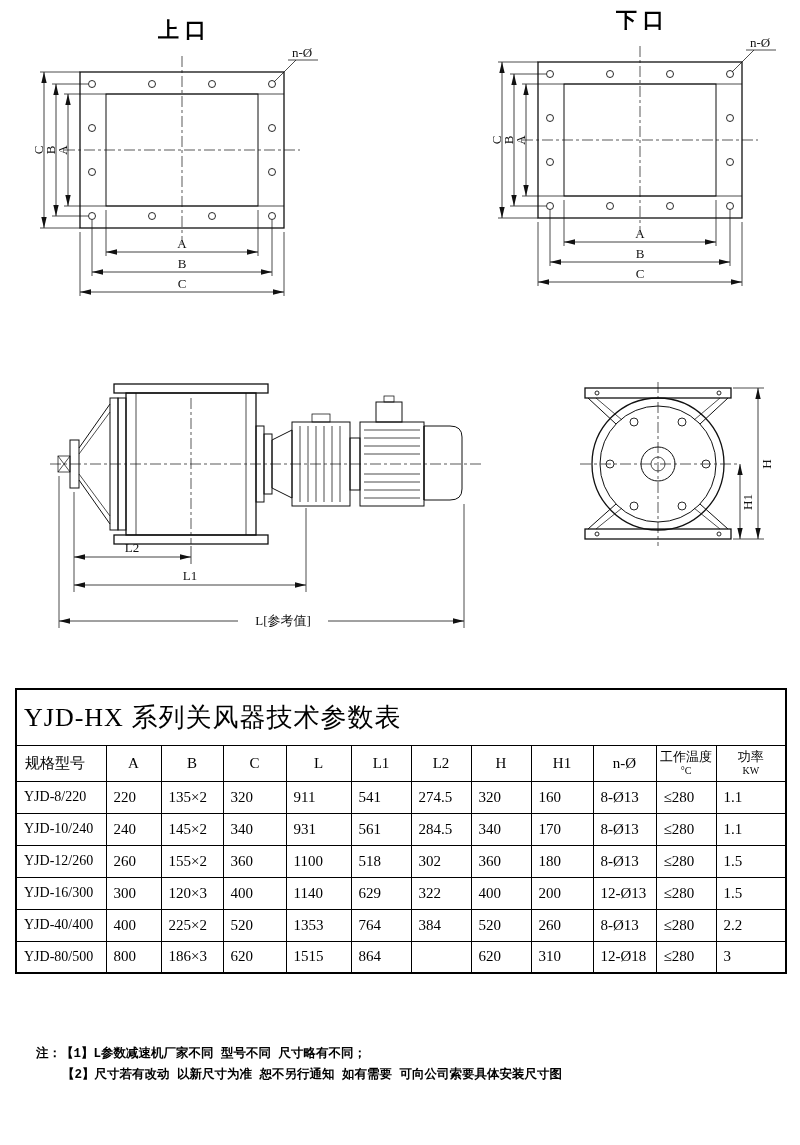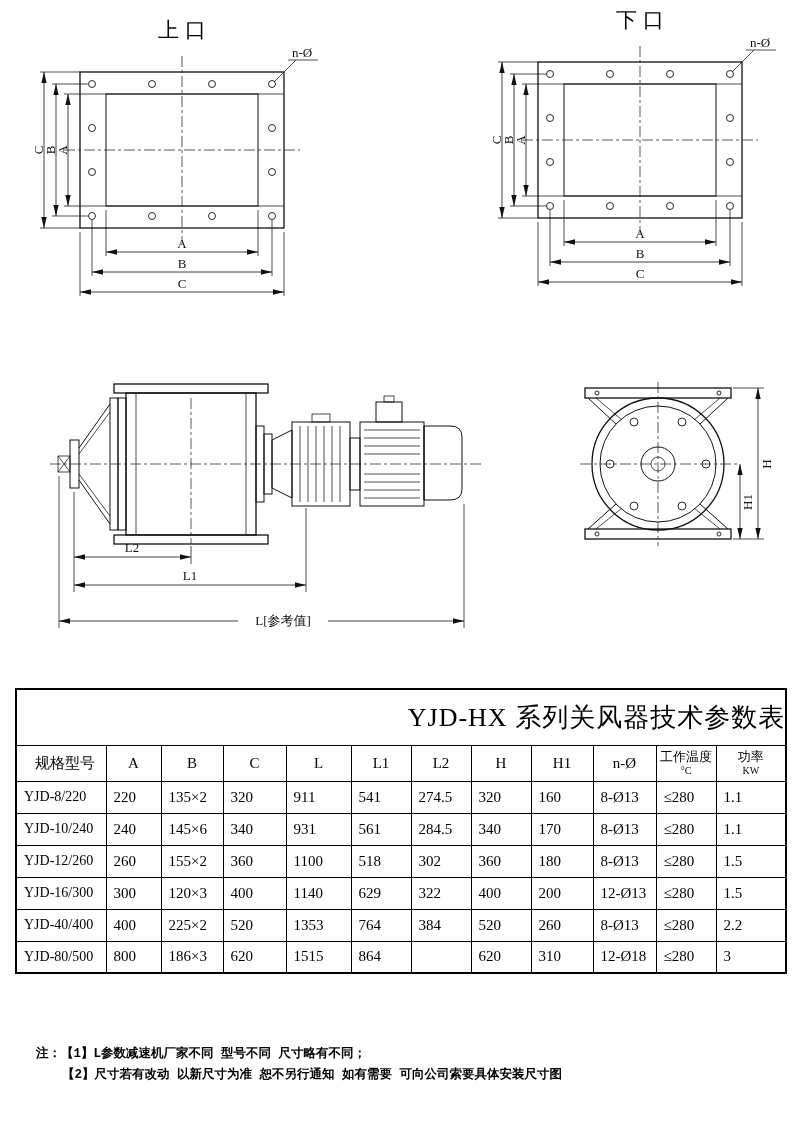--- a/index.html
+++ b/index.html
@@ -1,39 +1,39 @@
 <!DOCTYPE html>
 <html><head>
 <meta charset="utf-8">
 <style>
   * { margin:0; padding:0; box-sizing:border-box; }
   html,body { background:#fff; }
   .page { position:relative; width:800px; height:1145px; background:#ffffff;
           font-family:"Liberation Serif","DejaVu Serif",serif; color:#000; overflow:hidden; }
   .abs { position:absolute; }
 
-  .flange-title { font-size:21px; font-weight:400; letter-spacing:6px; text-align:center;
+  .flange-title { font-size:21px; font-weight:700; letter-spacing:6px; text-align:center;
                   padding-left:26px; height:26px; }
 
   svg { display:block; }
   svg text { font-family:"Liberation Serif","DejaVu Serif",serif; font-size:13px; fill:#111; }
   .ln   { fill:none; stroke:#111; stroke-width:1.3; }
   .lnm  { fill:none; stroke:#111; stroke-width:1; }
   .thin { fill:none; stroke:#111; stroke-width:0.75; }
   .cl   { fill:none; stroke:#111; stroke-width:0.7; stroke-dasharray:11 3 3 3; }
   .dim  { fill:none; stroke:#111; stroke-width:0.8; }
   .bolt { fill:#fff; stroke:#111; stroke-width:0.9; }
 
   .param-table { position:absolute; left:15px; top:688px; width:770px;
                  border-collapse:collapse; table-layout:fixed; border:2px solid #000; }
   .param-table td, .param-table th { border:1px solid #000; overflow:hidden; white-space:nowrap; }
-  .param-table .title-cell { height:56px; text-align:right; font-size:26px; font-weight:400;
+  .param-table .title-cell { height:56px; text-align:left; font-size:26px; font-weight:400;
                              letter-spacing:1px; }
   .param-table th { height:36px; font-size:15px; font-weight:400; text-align:center; }
-  .param-table th.model-h { text-align:left; padding-left:18px; }
+  .param-table th.model-h { text-align:left; padding-left:8px; }
   .param-table td { height:32px; font-size:15px; padding-left:7px; text-align:left; }
   .param-table td.cell-model { font-size:14px; }
   .hl { display:block; font-size:13px; line-height:1.25; }
   .hl.sm { font-size:10px; }
 
   .notes { font-size:12.5px; font-weight:700; line-height:1.65; }
   .notes .indent { margin-left:26px; }
 </style>
 </head>
 <body>
@@ -369,21 +369,21 @@
       <td>274.5</td>
       <td>320</td>
       <td>160</td>
       <td>8-Ø13</td>
       <td>≤280</td>
       <td>1.1</td>
     </tr>
     <tr>
       <td class="cell-model">YJD-10/240</td>
       <td>240</td>
-      <td>145×6</td>
+      <td>145×2</td>
       <td>340</td>
       <td>931</td>
       <td>561</td>
       <td>284.5</td>
       <td>340</td>
       <td>170</td>
       <td>8-Ø13</td>
       <td>≤280</td>
       <td>1.1</td>
     </tr>

